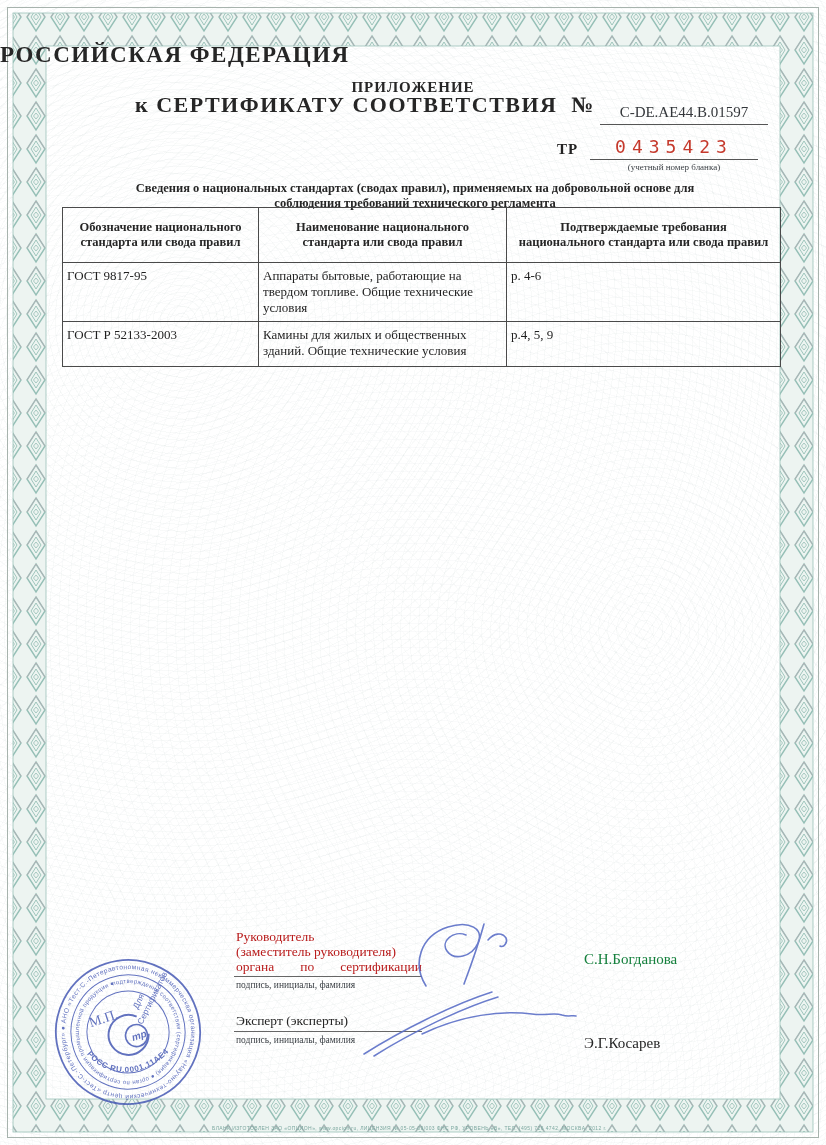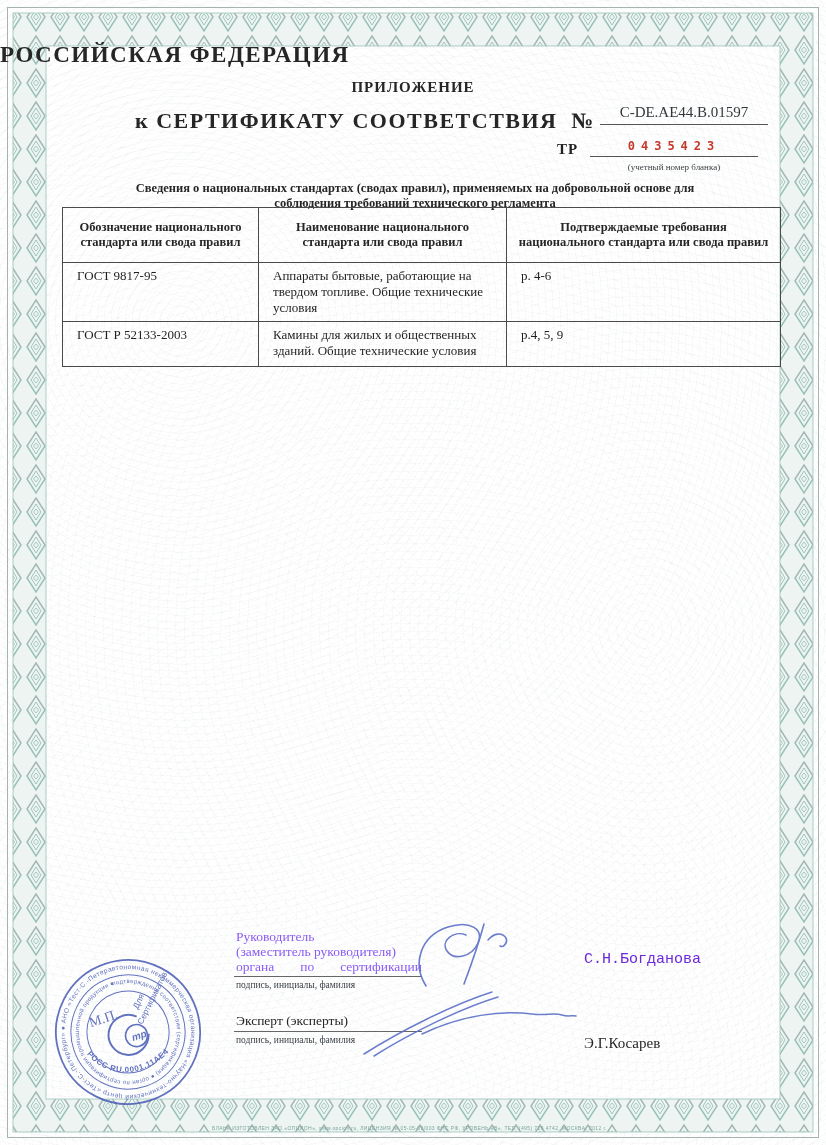--- a/index.html
+++ b/index.html
@@ -18,48 +18,48 @@
     background-image:
       repeating-radial-gradient(circle at 22% 28%, rgba(140,168,160,.060) 0 1px, rgba(0,0,0,0) 1px 7px),
       repeating-radial-gradient(circle at 78% 55%, rgba(140,168,160,.050) 0 1px, rgba(0,0,0,0) 1px 9px),
       repeating-radial-gradient(circle at 50% 95%, rgba(140,150,170,.045) 0 1px, rgba(0,0,0,0) 1px 8px),
       repeating-radial-gradient(circle at 8% 80%, rgba(150,170,160,.040) 0 1px, rgba(0,0,0,0) 1px 10px);
   }
   .abs{position:absolute;}
 
   .country-title{left:0;top:42px;width:826px;font-size:23px;font-weight:bold;letter-spacing:1.5px;text-align:left;color:#262626;}
   .doc-type{left:0;top:79px;width:826px;font-size:15px;font-weight:bold;letter-spacing:1px;text-align:center;color:#262626;}
-  .cert-line{left:135px;top:108px;font-size:22px;font-weight:bold;letter-spacing:1.5px;color:#262626;white-space:nowrap;}
+  .cert-line{left:135px;top:92px;font-size:22px;font-weight:bold;letter-spacing:1.5px;color:#262626;white-space:nowrap;}
   .numsign{margin-left:14px;}
   .cert-number{left:600px;top:104px;width:168px;text-align:center;font-size:15px;color:#33363a;border-bottom:1px solid #555;padding-bottom:3px;}
   .cert-kind{left:180px;top:130px;width:350px;text-align:center;font-size:11.5px;font-weight:bold;color:#3a3f44;}
   .tr-label{left:557px;top:141px;font-size:15px;font-weight:bold;letter-spacing:1px;}
   .blank-number-box{left:590px;top:136px;width:168px;text-align:center;border-bottom:1px solid #555;padding-bottom:2px;}
-  .blank-number{font-family:"DejaVu Sans Mono", monospace;font-size:12px;font-weight:bold;letter-spacing:6px;color:#c5392c;}
+  .blank-number{font-family:"DejaVu Sans Mono", monospace;font-size:18px;font-weight:normal;letter-spacing:6px;color:#c5392c;}
   .blank-caption{left:590px;top:162px;width:168px;text-align:center;font-size:9px;color:#3a3f44;}
   .intro{left:120px;top:181px;width:590px;text-align:center;font-size:12.5px;font-weight:bold;line-height:15px;color:#262626;}
 
   table.std{
     position:absolute;left:62px;top:207px;width:718px;
     border-collapse:collapse;table-layout:fixed;border-radius:31px;
   }
   table.std th, table.std td{
     border:1.5px solid #4a4a4a;
     font-family:"Liberation Serif", serif;
   }
   table.std th{font-size:12.5px;font-weight:bold;line-height:15px;text-align:center;vertical-align:middle;padding:4px 10px;height:46px;color:#262626;}
-  table.std td{font-size:13px;line-height:16px;vertical-align:top;padding:5px 14px;color:#1f1f1f;}
+  table.std td{font-size:13px;line-height:16px;vertical-align:top;padding:5px 4px;color:#1f1f1f;}
   tr.r1 td{height:46px;}
   tr.r2 td{height:34px;}
 
-  .sig-role{left:236px;top:929px;font-size:13.5px;line-height:15px;color:#8b5cf6;}
+  .sig-role{left:236px;top:929px;font-size:13.5px;line-height:15px;color:#b91c1c;}
   .sig-role .just{width:186px;text-align:justify;text-align-last:justify;}
   .sig-line-1{left:234px;top:976px;width:188px;border-bottom:1px solid #666;}
   .sig-cap-1{left:236px;top:980px;font-size:9.5px;color:#3a3f44;}
-  .head-name{left:584px;top:951px;font-size:15px;color:#6d28d9;font-family:Liberation Mono, monospace;}
+  .head-name{left:584px;top:951px;font-size:15px;color:#15803d;}
   .expert-role{left:236px;top:1013px;font-size:13.5px;color:#262626;}
   .sig-line-2{left:234px;top:1031px;width:188px;border-bottom:1px solid #666;}
   .sig-cap-2{left:236px;top:1035px;font-size:9.5px;color:#3a3f44;}
   .expert-name{left:584px;top:1012px;font-size:15px;color:#262626;margin-top:23px;}
 
   .microprint{left:212px;top:1125px;width:552px;font-family:"Liberation Sans",sans-serif;font-size:5px;letter-spacing:.4px;color:#7da8a0;white-space:nowrap;overflow:hidden;}
 </style>
 </head>
 <body>
 

